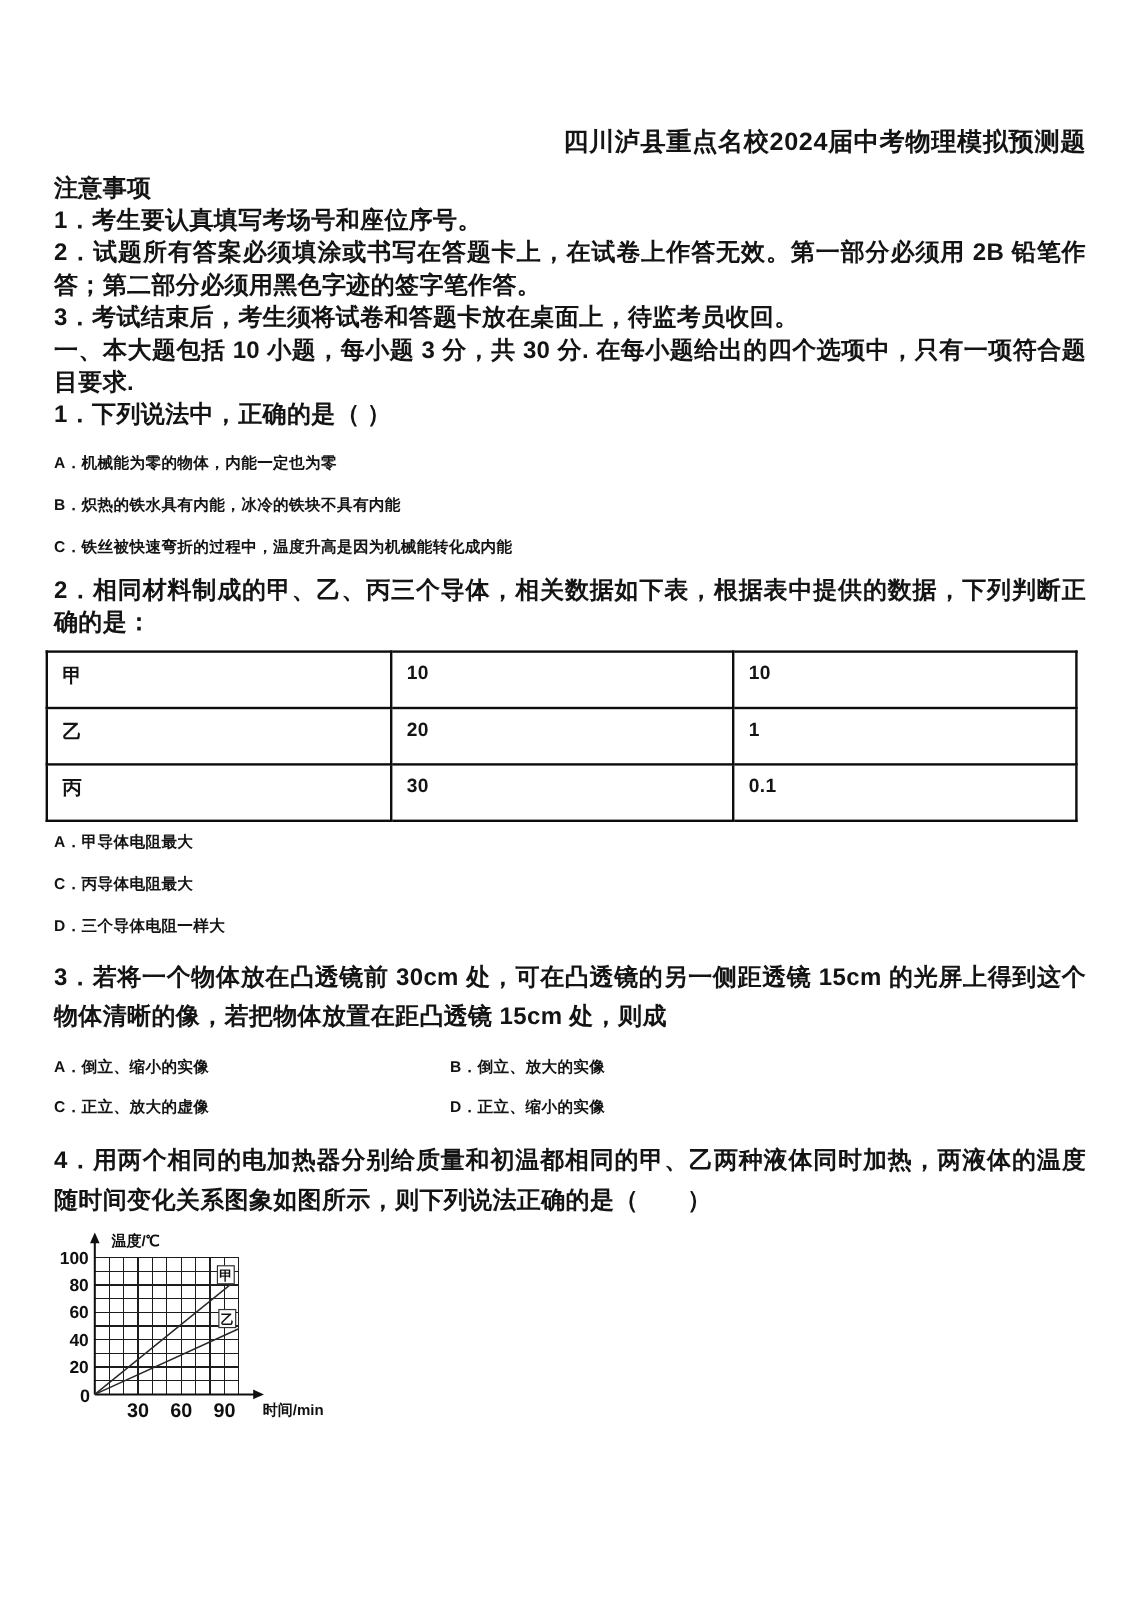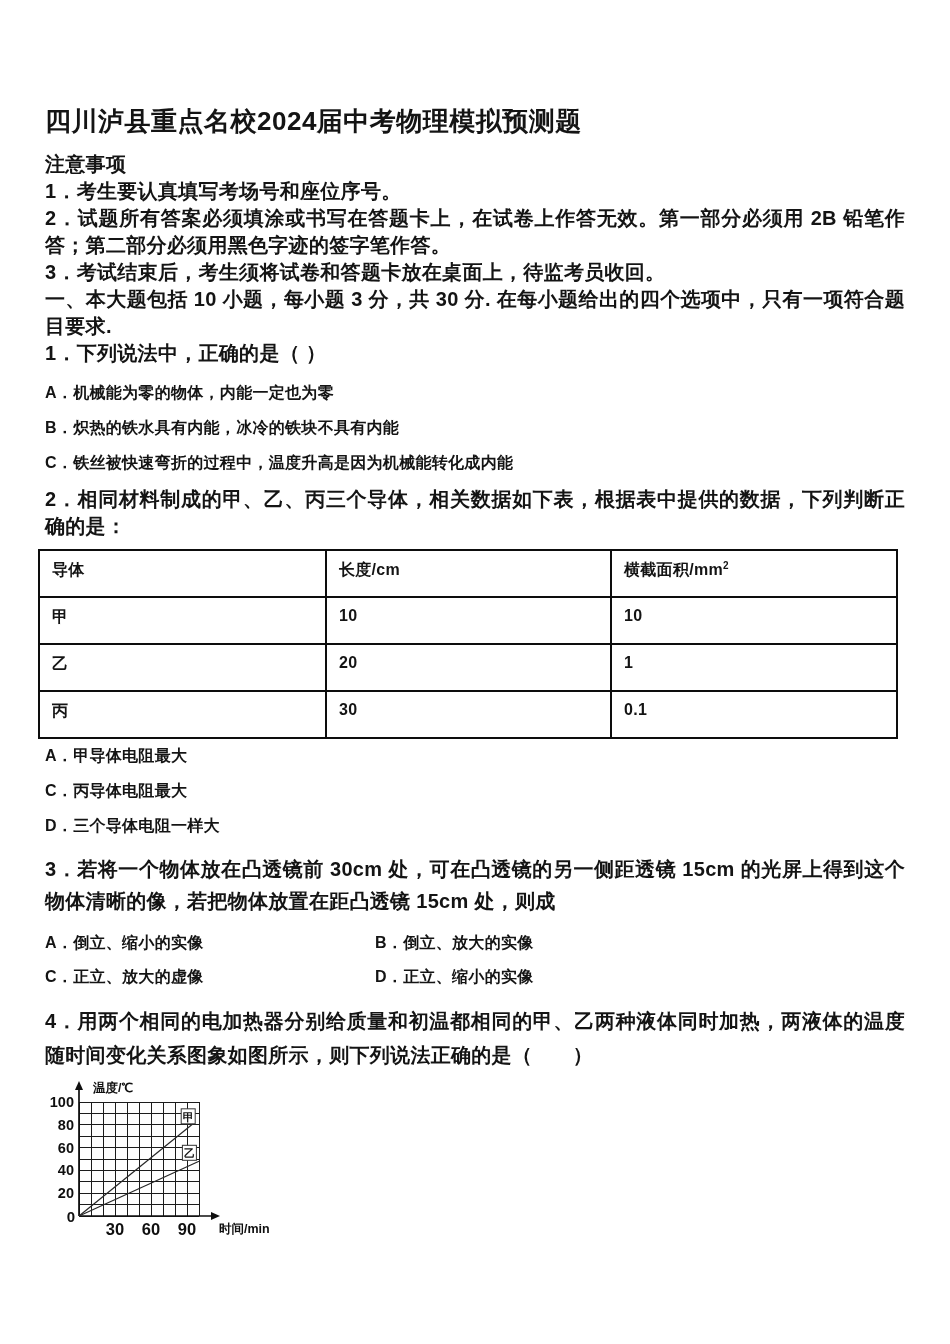--- a/index.html
+++ b/index.html
@@ -5,30 +5,30 @@
   html, body { margin: 0; padding: 0; background: #ffffff; }
   body {
     width: 950px; height: 1344px;
     font-family: "Liberation Sans", sans-serif;
     color: #141414;
     overflow: hidden;
   }
   .page { padding: 104px 45px 0 45px; }
   .title {
     margin: 0 0 12px 0;
-    font-size: 26px; font-weight: 700;
-    text-align: left; letter-spacing: 0.5px;
+    font-size: 21px; font-weight: 700;
+    text-align: right; letter-spacing: 0.5px;
   }
   .nline {
     margin: 0; font-size: 20px; font-weight: 600;
     line-height: 27px; text-align: justify; letter-spacing: 0.3px;
   }
   .section-heading { }
   .stem { margin: 0; }
-  .opt { margin: 16px 0 0 0; line-height: 19px; font-size: 16px; font-weight: 600; letter-spacing: 0.3px; }
+  .opt { margin: 16px 0 0 0; line-height: 19px; font-size: 13px; font-weight: 600; letter-spacing: 0.3px; }
   .q2-stem { margin-top: 14px; }
   .q3-stem { margin-top: 18px; line-height: 32px; }
   .q4-stem { margin-top: 18px; line-height: 34px; }
   .data-table {
     border-collapse: collapse;
     width: 858px;
     margin: 9px 0 0 -7px;
     table-layout: fixed;
   }
   .data-table col.c1 { width: 287px; }
@@ -83,25 +83,20 @@
   <div>
     <p class="nline q2-stem">2．相同材料制成的甲、乙、丙三个导体，相关数据如下表，根据表中提供的数据，下列判断正确的是：</p>
 
     <table class="data-table">
       <colgroup>
           <col class="c1">
           <col class="c2">
           <col class="c3">
         </colgroup>
       <tbody>
-        <tr>
-          <th>导体</th>
-          <th>长度/cm</th>
-          <th><span>横截面积/mm</span><sup>2</sup></th>
-        </tr>
         <tr>
           <td>甲</td>
           <td>10</td>
           <td>10</td>
         </tr>
         <tr>
           <td>乙</td>
           <td>20</td>
           <td>1</td>
         </tr>

